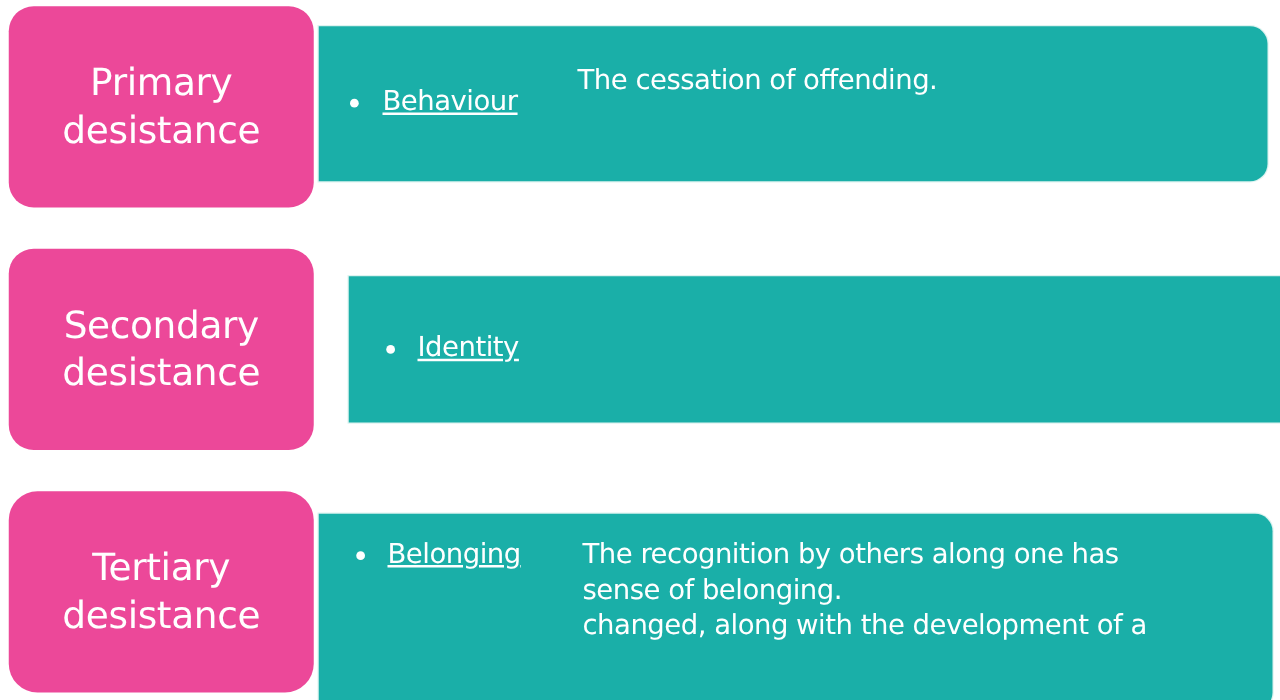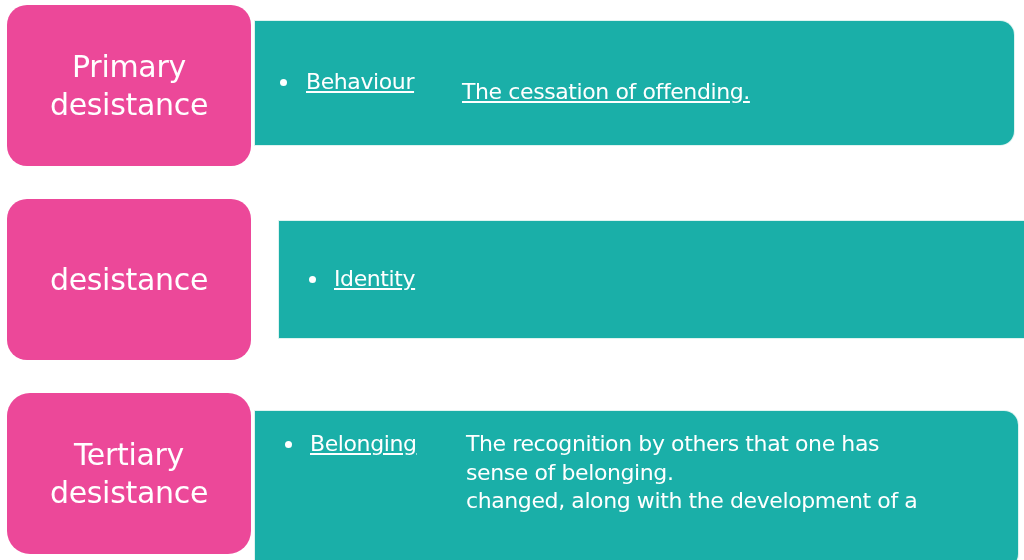--- a/index.html
+++ b/index.html
@@ -76,47 +76,48 @@
 <div class="row" style="top:0;">
   <div class="left-box" style="top:5px;">
     <div>
       <span class="title-text">Primary</span>
       <span class="title-text">desistance</span>
     </div>
   </div>
   <div class="right-box" style="top:21px; width:759px; height:124px;">
     <span class="bullet" style="left:25px; top:58px;"></span>
     <span class="label" style="left:51px; top:47px;">Behaviour</span>
-    <span class="desc" style="left:207px; top:57px; white-space:nowrap;text-decoration:underline;">
+    <span class="desc" style="left:207px; top:30px; white-space:nowrap;">
       <span>The cessation of offending.</span>
     </span>
   </div>
 </div>
 
 <div class="row" style="top:0;">
   <div class="left-box" style="top:199px;">
     <div>
+      <span class="title-text">Secondary</span>
       <span class="title-text">desistance</span>
     </div>
   </div>
   <div class="right-box" style="top:221px; width:763px; height:117px;margin-left:24px;">
     <span class="bullet" style="left:30px; top:55px;"></span>
     <span class="label" style="left:55px; top:44px;">Identity</span>
   </div>
 </div>
 
 <div class="row" style="top:0;">
   <div class="left-box" style="top:393px;border-radius:23px;">
     <div>
       <span class="title-text">Tertiary</span>
       <span class="title-text">desistance</span>
     </div>
   </div>
   <div class="right-box" style="top:411px; width:763px; height:157px;">
     <span class="bullet" style="left:30px; top:30px;"></span>
     <span class="label" style="left:55px; top:19px;">Belonging</span>
     <div class="desc" style="left:211px; top:19px; white-space:nowrap;">
-      <div>The recognition by others that one has</div>
+      <div>The recognition by others along one has</div>
       <div>sense of belonging.</div>
       <div>changed, along with the development of a</div>
     </div>
   </div>
 </div>
 
 </body></html>

